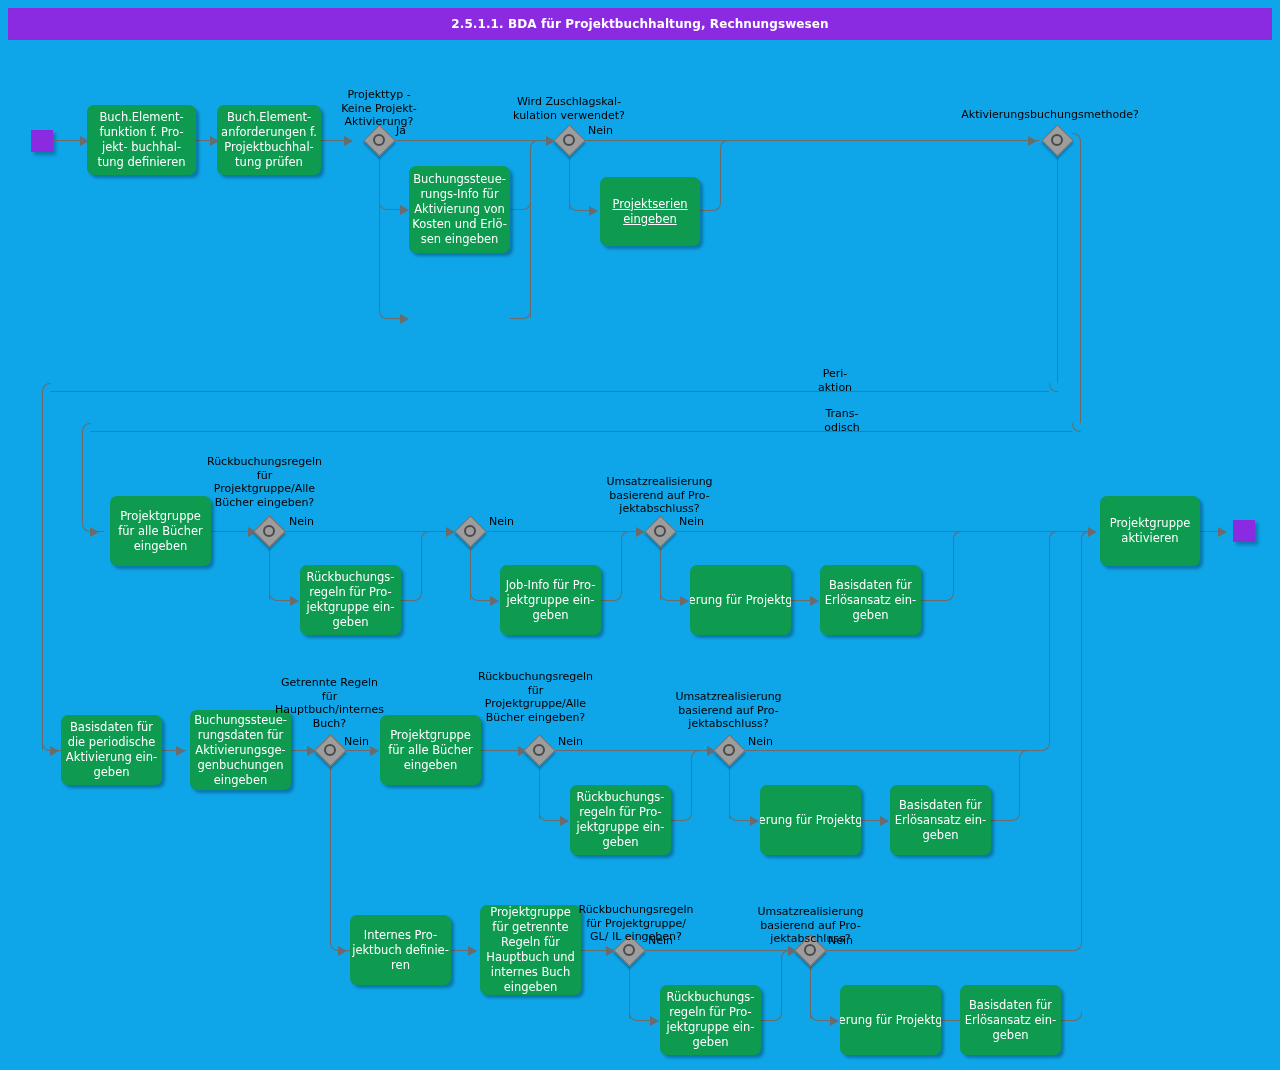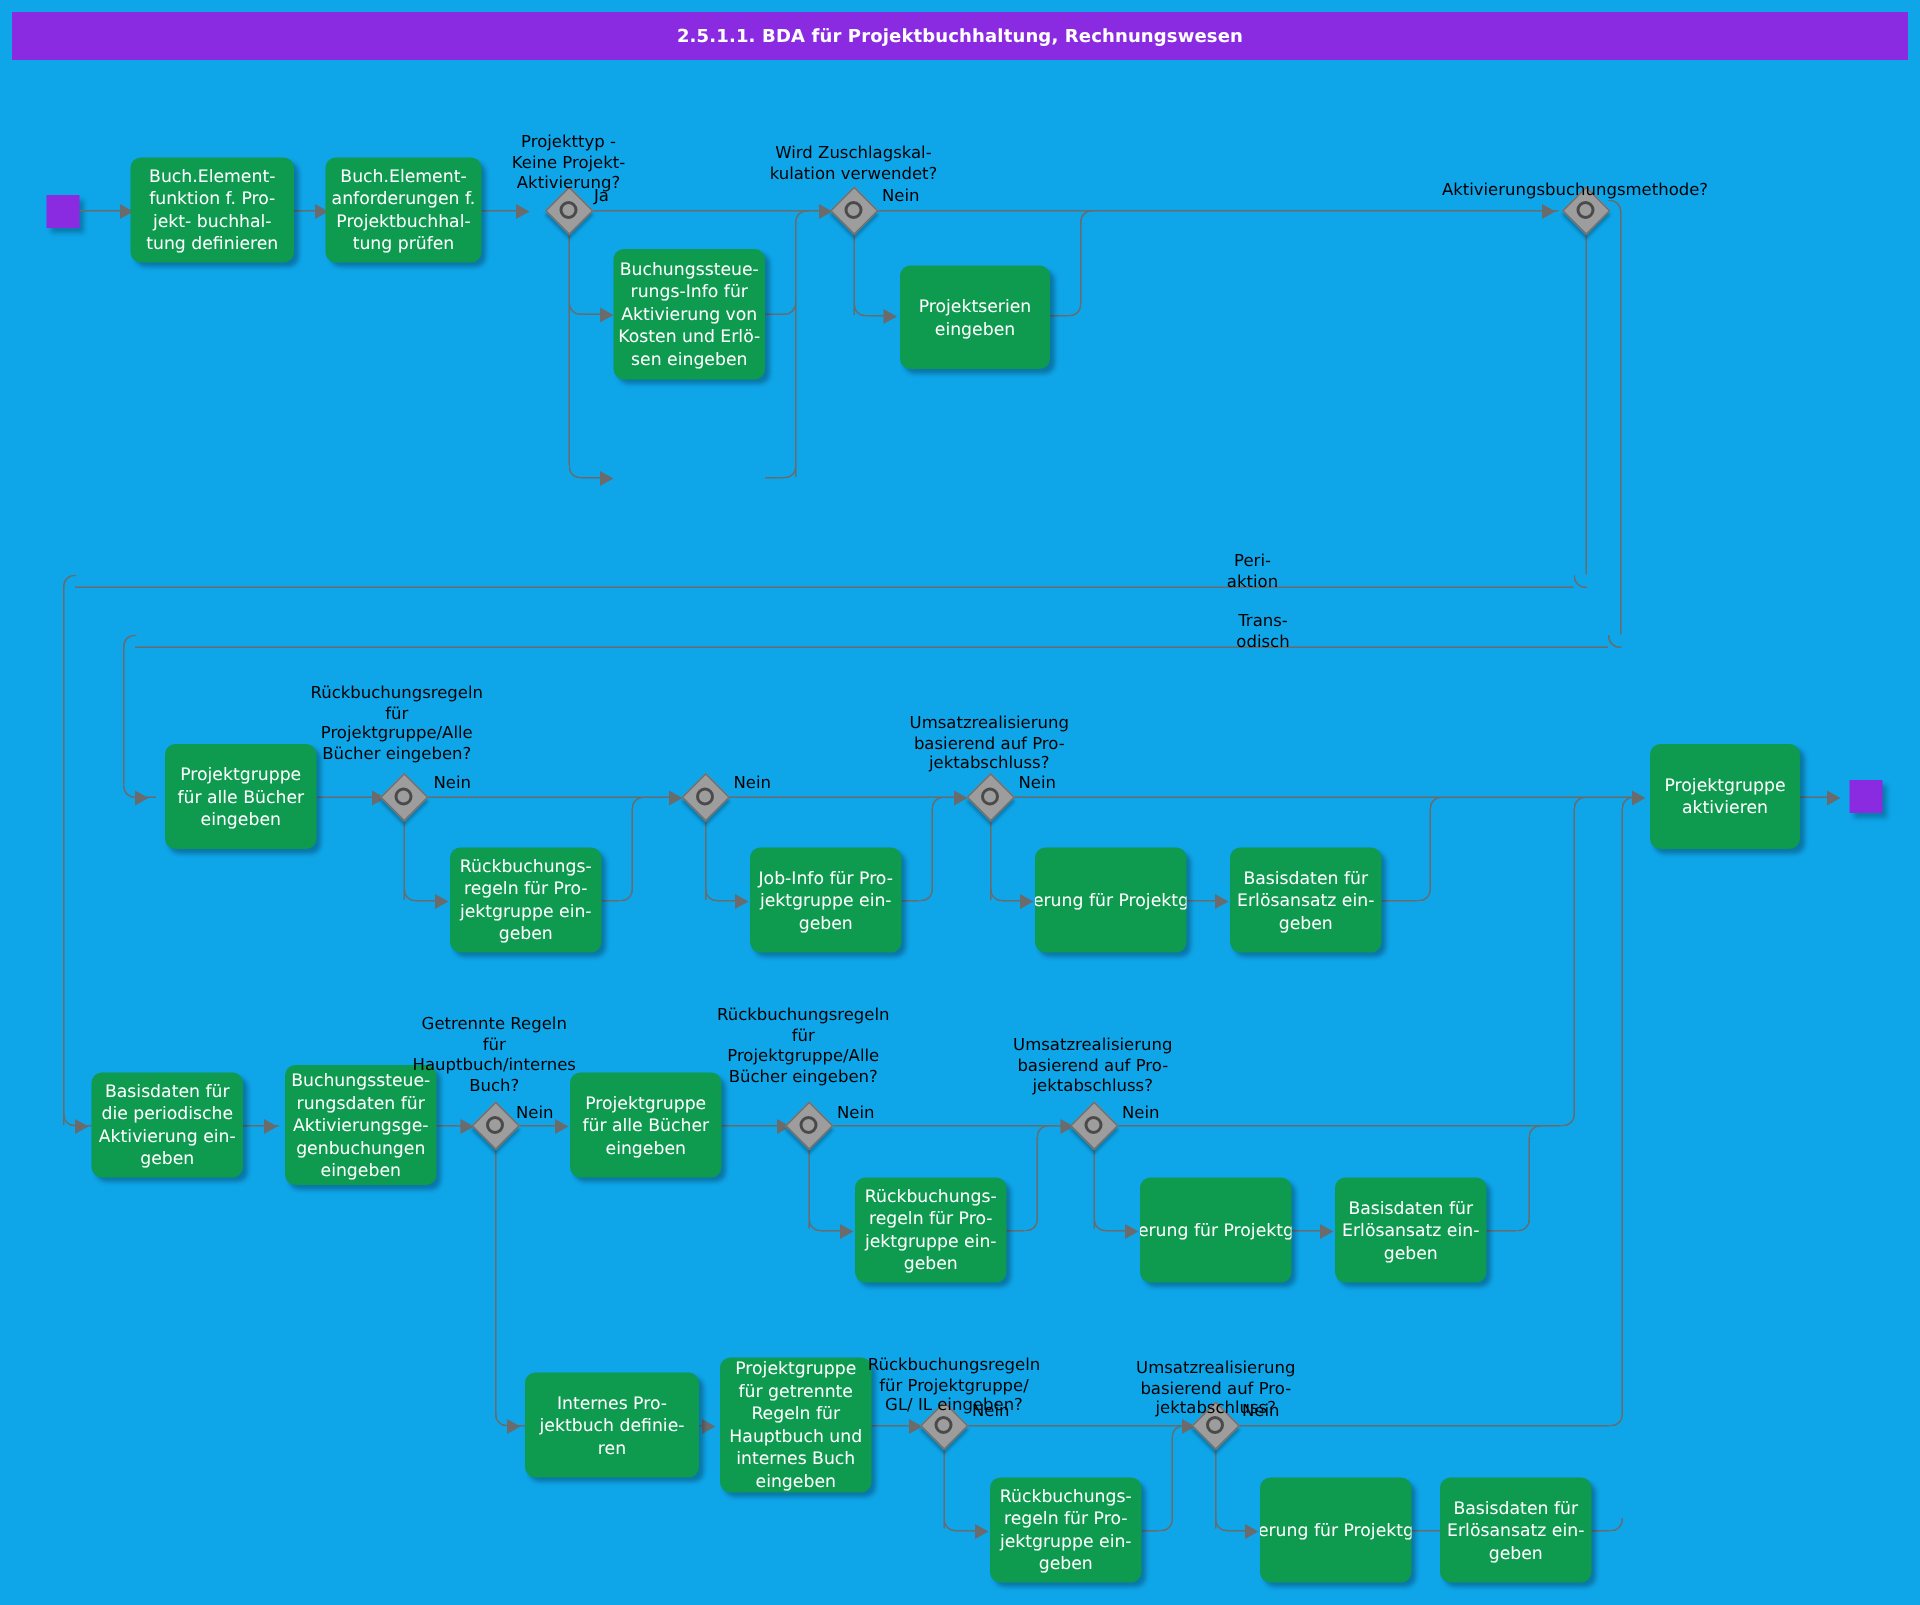--- a/index.html
+++ b/index.html
@@ -284,21 +284,21 @@
 
   <div class="task" style="left:409px;top:166px;width:101px;height:87px;">
        <span>Buchungssteue-
 rungs-Info für
 Aktivierung von
 Kosten und Erlö-
 sen eingeben</span>
     </div>
 
 
-  <div class="task" style="left:600px;top:177px;width:100px;height:69px;">
+  <div class="task" style="left:600px;top:177px;width:100px;height:69px;text-decoration:underline;">
        <span>Projektserien
 eingeben</span>
     </div>
 
   <div class="task" style="left:110px;top:496px;width:101px;height:70px;">
        <span>Projektgruppe
 für alle Bücher
 eingeben</span>
     </div>
 
@@ -363,21 +363,21 @@
        <span>Job/Umsatzrealisierung für Projektgruppe ein-
 geben</span>
     </div>
 
   <div class="task" style="left:890px;top:785px;width:101px;height:70px;">
        <span>Basisdaten für
 Erlösansatz ein-
 geben</span>
     </div>
 
-  <div class="task" style="left:350px;top:915px;width:116px;height:70px;">
+  <div class="task" style="left:350px;top:915px;width:101px;height:70px;">
        <span>Internes Pro-
 jektbuch definie-
 ren</span>
     </div>
 
   <div class="task" style="left:480px;top:905px;width:101px;height:90px;">
        <span>Projektgruppe
 für getrennte
 Regeln für
 Hauptbuch und
@@ -450,21 +450,21 @@
 
   <div class="lbl" style="left:319px;top:88px;width:120px;">Projekttyp -
 Keine Projekt-
 Aktivierung?</div>
   <div class="lbl" style="left:396px;top:124px;width:30px;text-align:left;">Ja</div>
 
   <div class="lbl" style="left:499px;top:95px;width:140px;">Wird Zuschlagskal-
 kulation verwendet?</div>
   <div class="lbl" style="left:588px;top:124px;width:40px;text-align:left;">Nein</div>
 
-  <div class="lbl" style="left:930px;top:120px;width:240px;">Aktivierungsbuchungsmethode?</div>
+  <div class="lbl" style="left:930px;top:108px;width:240px;">Aktivierungsbuchungsmethode?</div>
 
   <div class="lbl" style="left:790px;top:367px;width:90px;">Peri-
 aktion</div>
   <div class="lbl" style="left:797px;top:407px;width:90px;">Trans-
 odisch</div>
 
   <div class="lbl" style="left:199px;top:455px;width:131px;">Rückbuchungsregeln
 für
 Projektgruppe/Alle
 Bücher eingeben?</div>

